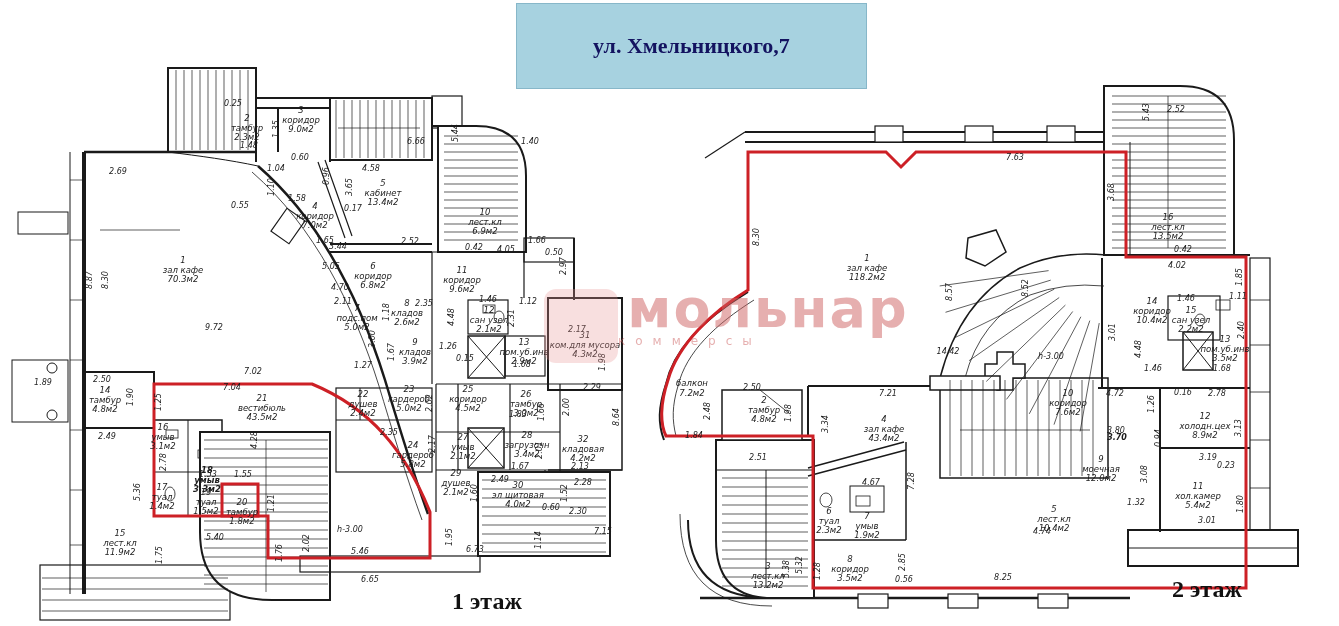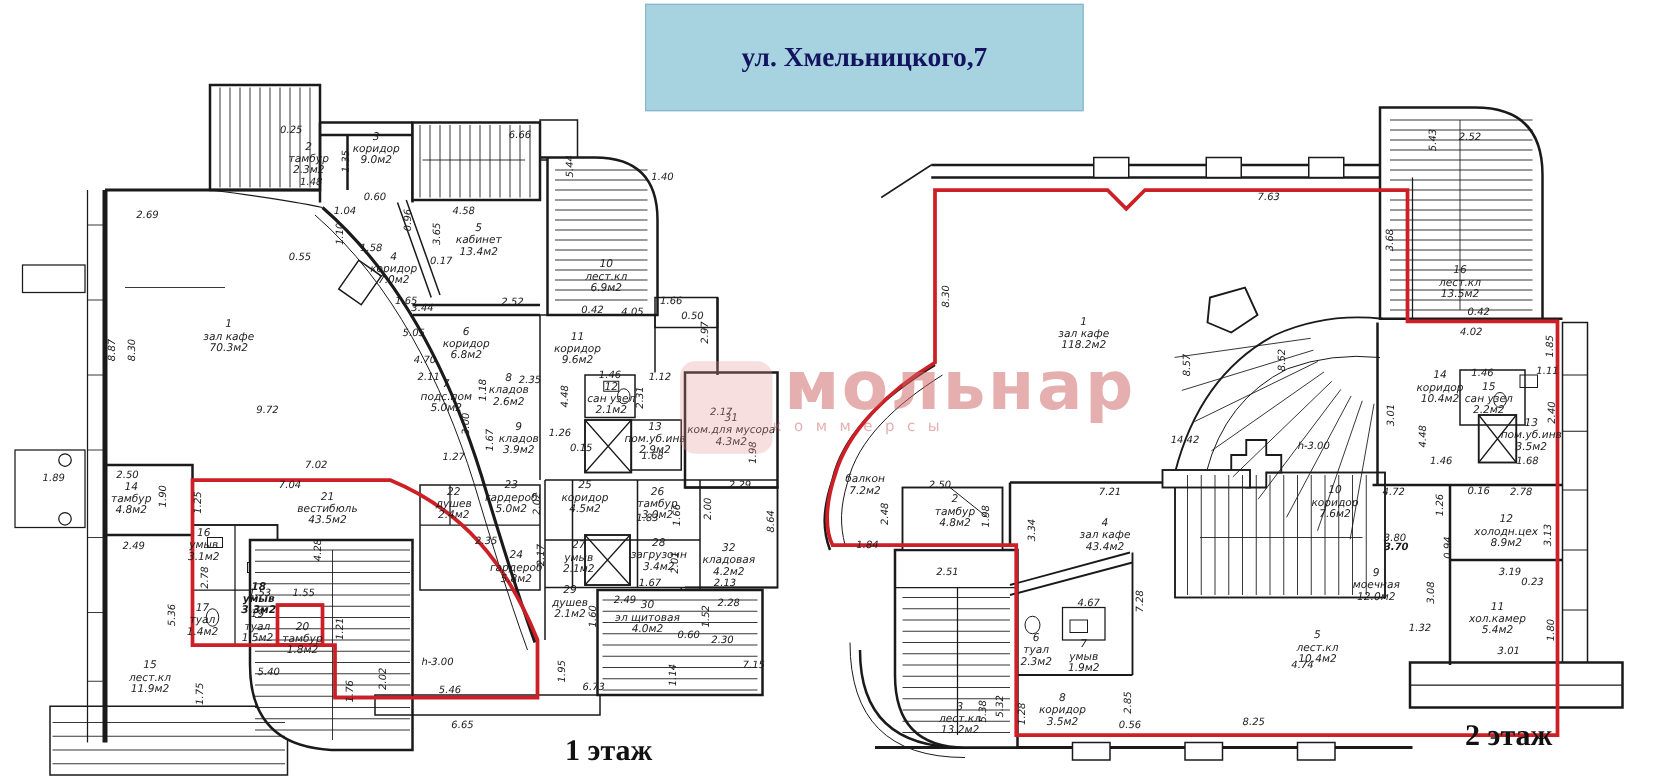--- a/index.html
+++ b/index.html
@@ -489,21 +489,21 @@
       <div class="dim rot" style="left: 277px; top: 129px;">1.35</div>
       <div class="dim" style="left: 300px; top: 158px;">0.60</div>
       <div class="dim" style="left: 371px; top: 169px;">4.58</div>
       <div class="dim rot" style="left: 327px; top: 176px;">0.96</div>
       <div class="dim" style="left: 276px; top: 169px;">1.04</div>
       <div class="dim rot" style="left: 272px; top: 187px;">1.10</div>
       <div class="dim" style="left: 297px; top: 199px;">1.58</div>
       <div class="dim" style="left: 240px; top: 206px;">0.55</div>
       <div class="dim" style="left: 353px; top: 209px;">0.17</div>
       <div class="dim" style="left: 338px; top: 247px;">3.44</div>
-      <div class="dim" style="left: 416px; top: 108px; text-align: right;">6.66</div>
+      <div class="dim" style="left: 416px; top: 142px; text-align: right;">6.66</div>
       <div class="dim rot" style="left: 456px; top: 133px;">5.44</div>
       <div class="dim" style="left: 530px; top: 142px;">1.40</div>
       <div class="dim rot" style="left: 350px; top: 187px;">3.65</div>
       <div class="dim" style="left: 410px; top: 242px;">2.52</div>
       <div class="dim" style="left: 474px; top: 248px;">0.42</div>
       <div class="dim" style="left: 506px; top: 250px;">4.05</div>
       <div class="dim" style="left: 537px; top: 241px;">1.66</div>
       <div class="dim" style="left: 554px; top: 253px;">0.50</div>
       <div class="dim rot" style="left: 564px; top: 266px;">2.97</div>
       <div class="dim" style="left: 325px; top: 241px;">1.65</div>

